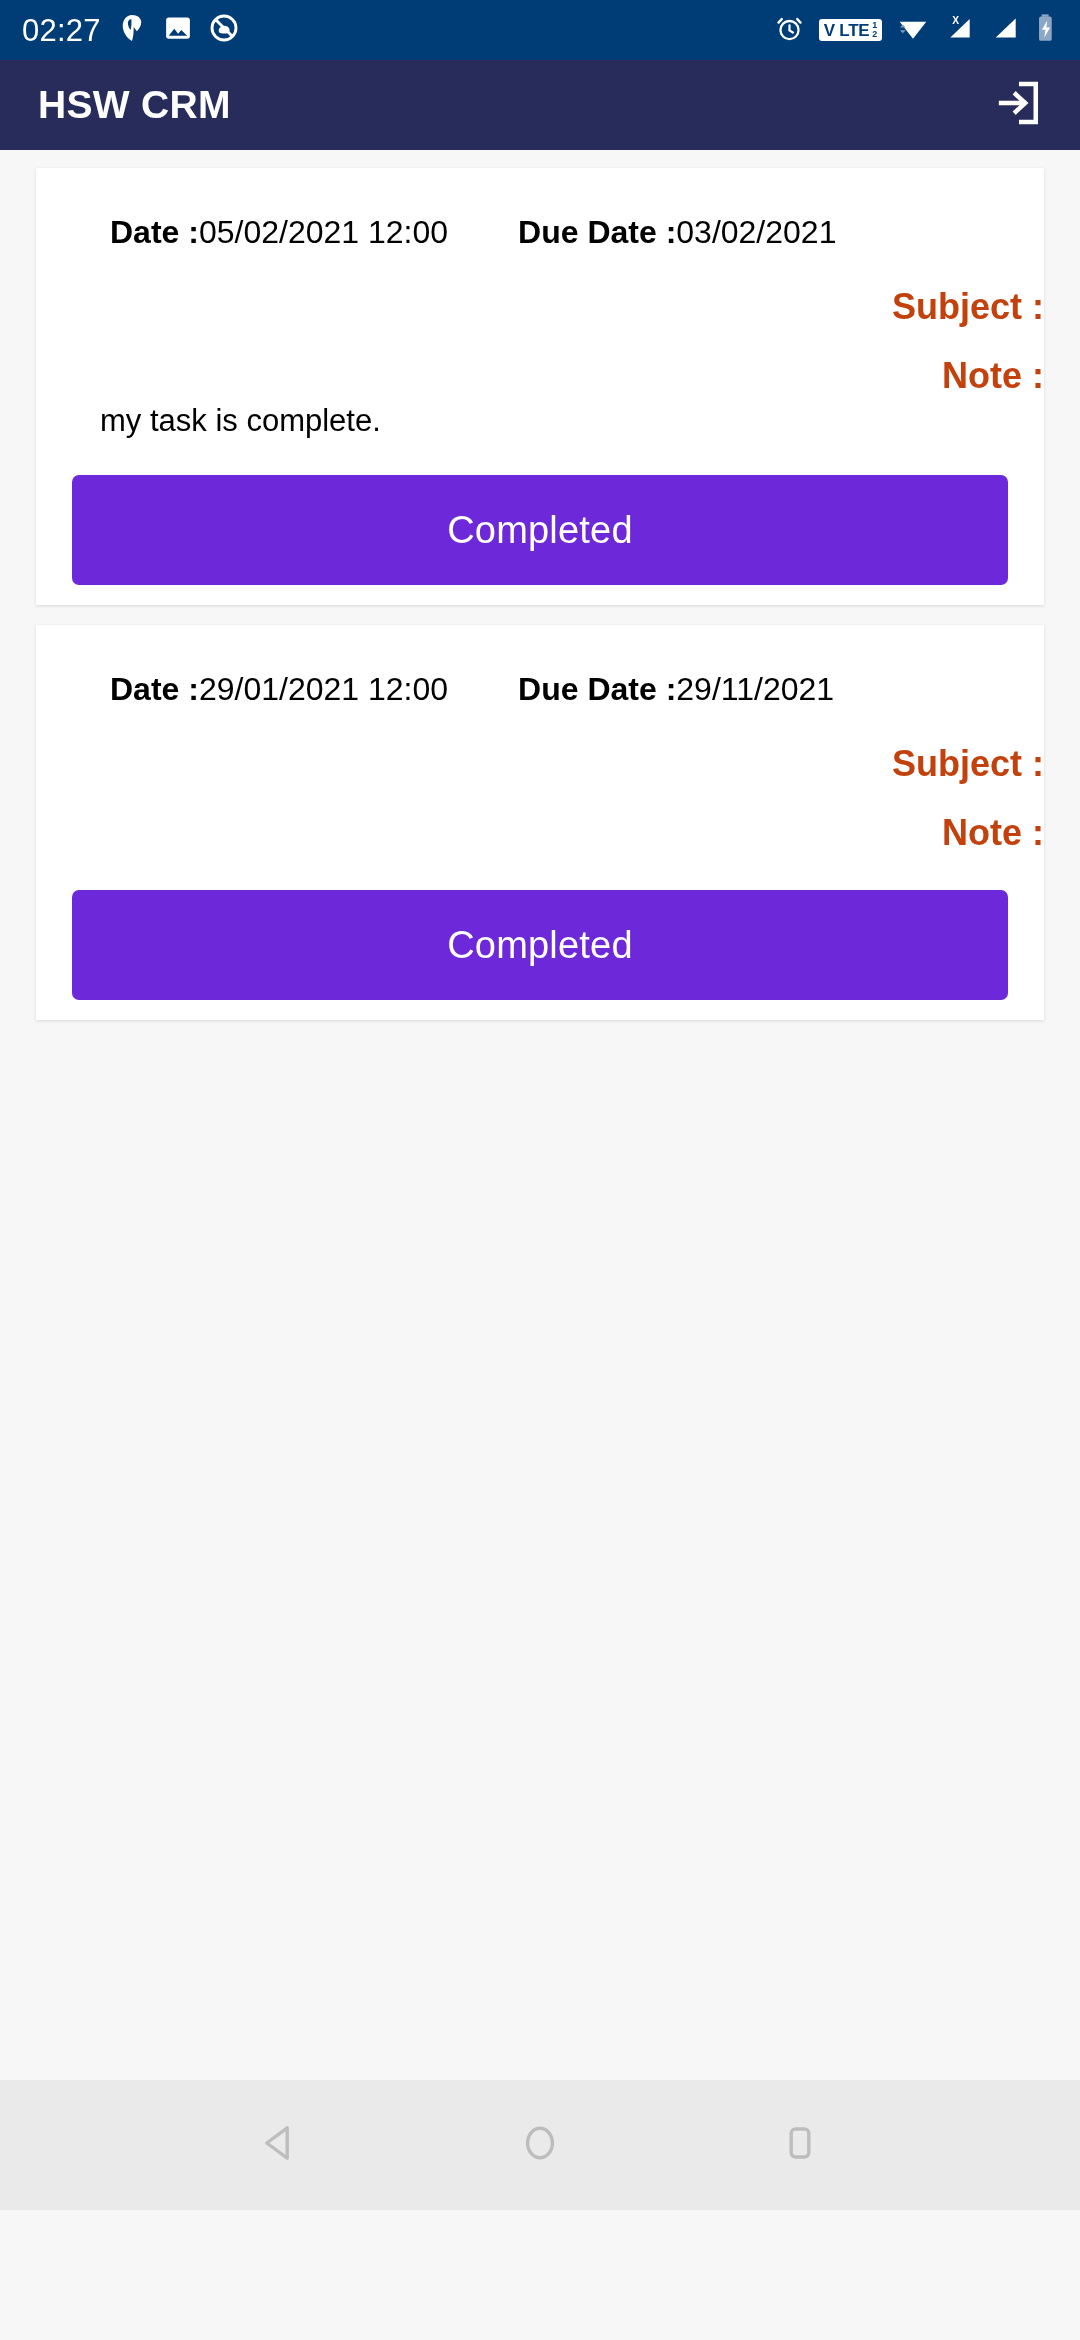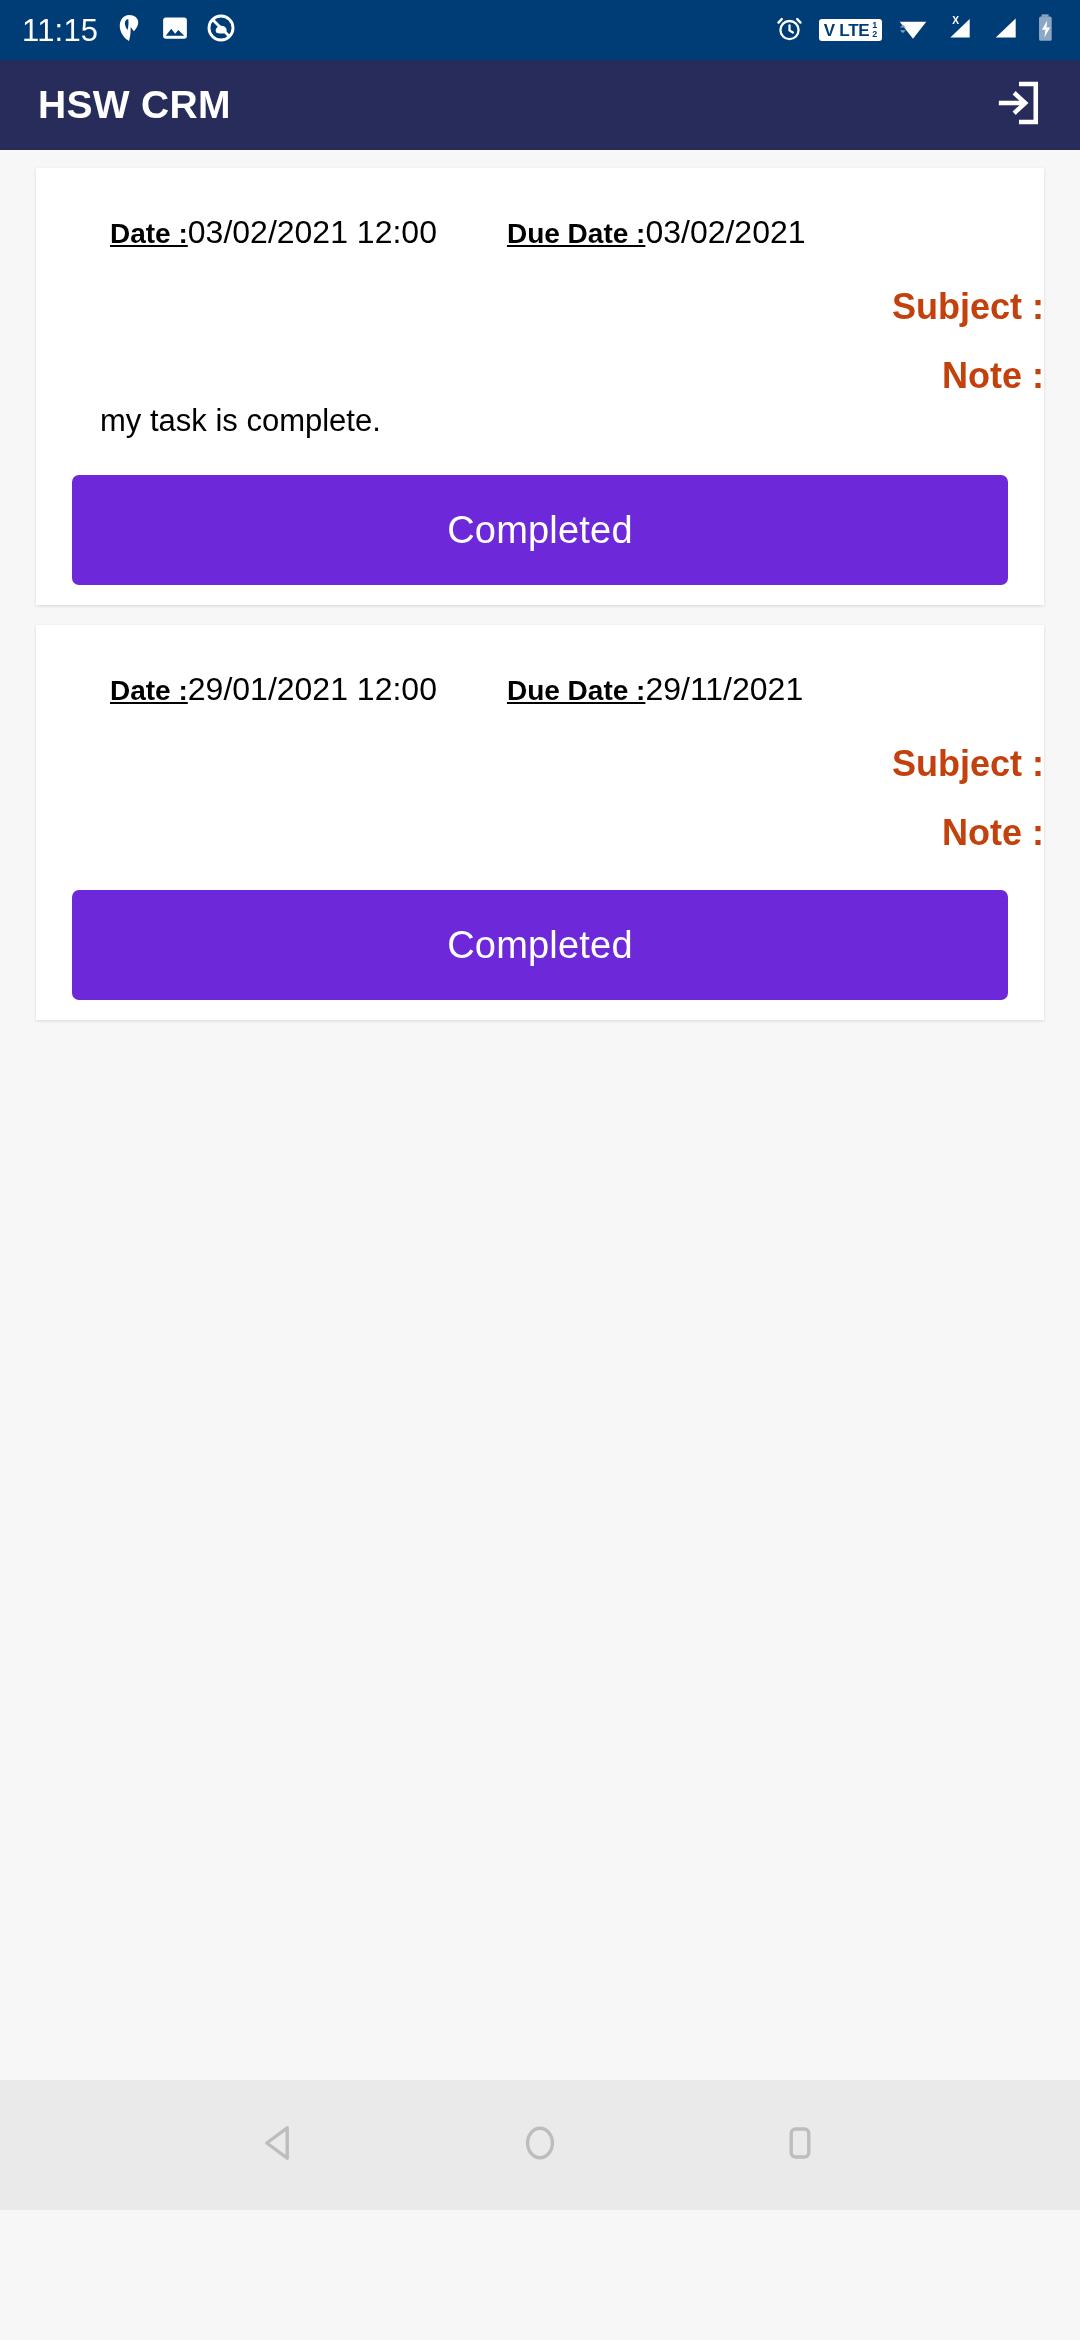--- a/index.html
+++ b/index.html
@@ -73,23 +73,22 @@
 
   .date-row{
     display:flex;
     padding:46px 0 0 0;
     align-items:baseline;
   }
   .date-cell{ display:flex; align-items:baseline; }
   .date-cell.first{ margin-left:74px; }
   .date-cell.second{ margin-left:70px; }
   .lbl-b{
-    font-size:28px; font-weight:700; color:#000000;
+    font-size:32px; font-weight:700; color:#000000;
     white-space:pre;
-    text-decoration:underline;
   }
   .val-r{
     font-size:32px; font-weight:400; color:#000000;
     white-space:pre;
   }
 
   .field{ padding:0 0 0 64px; }
   .field.subject{ margin-top:32px; }
   .field.note{ margin-top:20px; }
   .field-label{
@@ -129,21 +128,21 @@
     width:90px; height:90px;
     display:flex; align-items:center; justify-content:center;
     cursor:pointer;
   }
 </style>
 </head>
 <body>
 
 <div class="status-bar">
   <div class="sb-left">
-    <span class="sb-time">11:15</span>
+    <span class="sb-time">02:27</span>
 
     <span class="sb-ico">
       <svg width="30" height="30" viewBox="0 0 24 24">
         <path fill="#fff" d="M12 1.6c-4.6 0-7.4 4.1-7.4 8.6 0 5.3 3.4 10 7.4 12.2 1.1-3.6 1.5-7.4 1.3-11.2l2.6 3.4c1.9-2.1 3.5-4.6 3.5-7.2 0-3.3-2.9-5.8-7.4-5.8zm-.6 3.2c.4 2.9.2 5.9-.5 8.8-1.3-1.6-2.2-3.6-2.2-5.6 0-1.3.9-2.8 2.7-3.2z"></path>
       </svg>
     </span>
 
     <span class="sb-ico">
       <svg width="30" height="30" viewBox="0 0 24 24">
         <rect x="2.5" y="3.5" width="19" height="17" rx="2.2" fill="#fff"></rect>
@@ -220,21 +219,21 @@
     </span>
   </span>
 </div>
 
 <div class="content">
 
   <div class="card">
     <div class="date-row">
       <div class="date-cell first">
         <span class="lbl-b">Date :</span>
-        <span class="val-r">03/02/2021 12:00</span>
+        <span class="val-r">05/02/2021 12:00</span>
       </div>
       <div class="date-cell second">
         <span class="lbl-b">Due Date :</span>
         <span class="val-r">03/02/2021</span>
       </div>
     </div>
 
     <div class="field subject">
       <div class="field-label">Subject :</div>
     </div>

